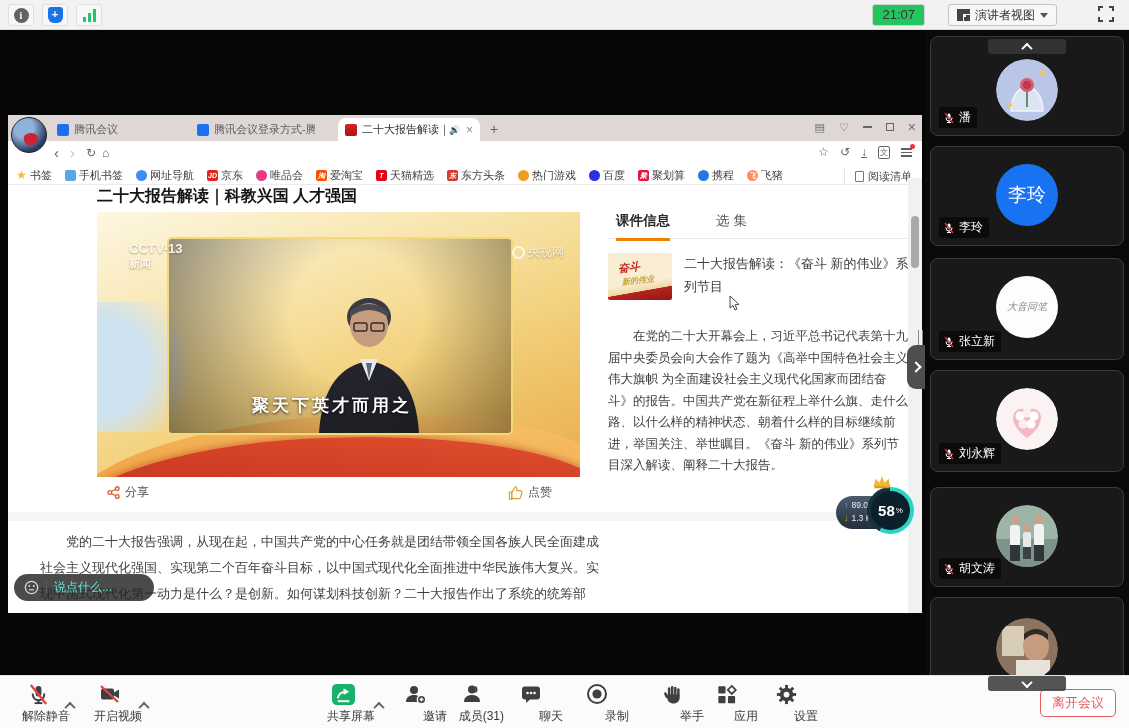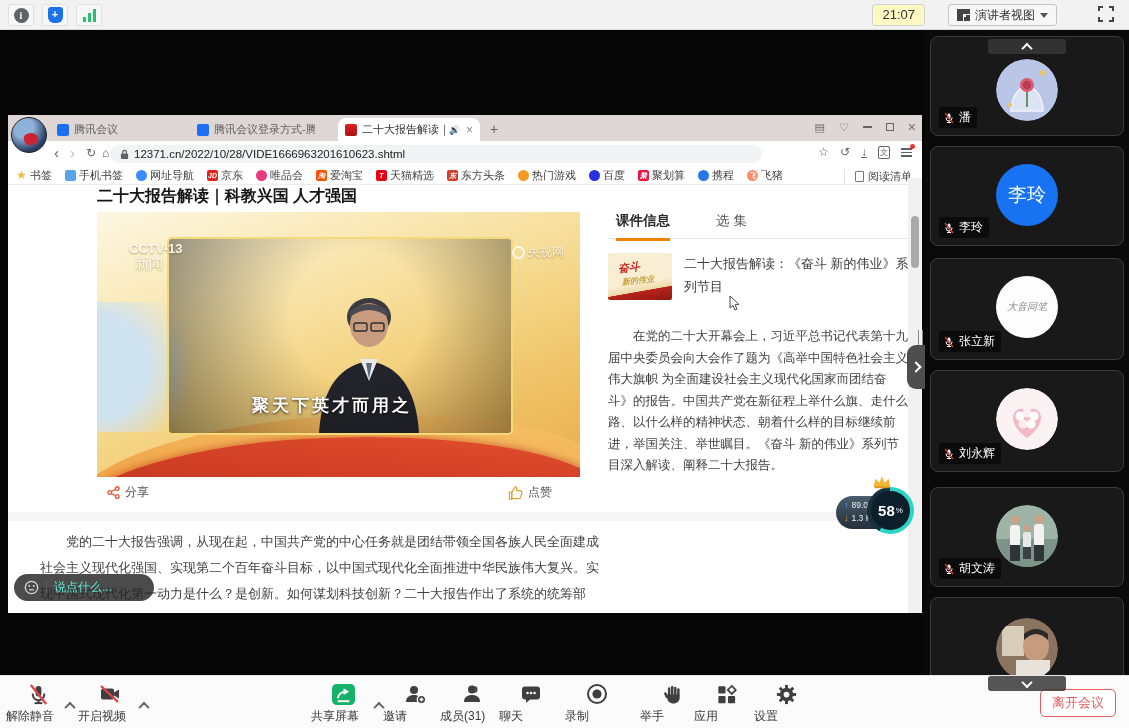--- a/index.html
+++ b/index.html
@@ -12,21 +12,21 @@
     background:#f2f2f3; border-bottom:1px solid #d9d9d9; }
   .tb-ic { position:absolute; top:4px; width:26px; height:22px; border:1px solid #e0e0e0;
     border-radius:3px; display:flex; align-items:center; justify-content:center; background:#f7f7f7; }
   .info-dot { width:15px; height:15px; border-radius:50%; background:#5f6368; color:#fff;
     font-size:10px; font-weight:bold; text-align:center; line-height:15px; font-family:"Liberation Serif",serif;}
   .shield { width:15px; height:16px; background:#1a73e8; border-radius:3px 3px 6px 6px;
     color:#fff; font-size:11px; text-align:center; line-height:15px; font-weight:bold;}
   .bars { display:flex; align-items:flex-end; gap:2px; height:13px; }
   .bars i { width:3px; background:#27c26b; display:block; }
   #time-box { position:absolute; right:204px; top:4px; height:22px; padding:0 9px;
-    background:#fef9c3; border:1px solid #d2d2d2; border-radius:3px; font-size:13px;
+    background:#22c55e; border:1px solid #d2d2d2; border-radius:3px; font-size:13px;
     color:#333; line-height:20px; }
   #view-box { position:absolute; right:72px; top:4px; height:22px; padding:0 8px;
     background:#f7f7f7; border:1px solid #c5c5c5; border-radius:3px; display:flex;
     align-items:center; gap:5px; font-size:12px; color:#333; cursor:pointer;}
   .layout-ic { position:relative; width:13px; height:12px; background:#444; display:inline-block;}
   .layout-ic::after { content:""; position:absolute; right:0; bottom:0; width:6px; height:6px;
     background:#f7f7f7; border-left:1.5px solid #f7f7f7; border-top:1.5px solid #f7f7f7; box-shadow:inset -4px -4px 0 #444;}
   .tri-down { width:0; height:0; border-left:4px solid transparent; border-right:4px solid transparent;
     border-top:5px solid #555; display:inline-block;}
   #fs-btn { position:absolute; right:12px; top:5px; width:20px; height:20px; cursor:pointer;}
@@ -100,21 +100,21 @@
     transform:rotate(-3deg); box-shadow:0 -2px 6px rgba(180,40,20,.4);}
   #inner-frame { position:absolute; left:70px; top:25px; width:346px; height:198px;
     border:2px solid #f3d977; border-radius:5px; overflow:hidden;
     background:repeating-linear-gradient(90deg,#4a2a1d 0 24px,#38criteria 0), repeating-linear-gradient(90deg,#4c2c1e 0 24px,#381e13 24px 30px); }
   #inner-frame .shade { position:absolute; inset:0; background:radial-gradient(circle at 55% 40%, rgba(0,0,0,0) 30%, rgba(0,0,0,.45) 100%); }
   #presenter { position:absolute; left:95px; bottom:0; width:210px; height:150px; }
   #caption { position:absolute; left:0; right:16px; bottom:16px; text-align:center; color:#fff;
     font-size:17px; font-weight:bold; letter-spacing:3px; text-shadow:0 1px 3px rgba(0,0,0,.8); }
   .wm-left { position:absolute; left:32px; top:30px; color:rgba(255,255,255,.92); font-size:13px;
     font-weight:bold; text-shadow:0 1px 2px rgba(120,80,0,.5); line-height:14px; z-index:3;}
-  .wm-left small { font-size:14px; font-weight:normal;margin-left:6px; }
+  .wm-left small { font-size:11px; font-weight:bold; }
   .wm-right { position:absolute; right:16px; top:32px; color:rgba(255,255,255,.8); font-size:12px;
     z-index:3; display:flex; align-items:center; gap:3px; text-shadow:0 1px 2px rgba(120,80,0,.5);}
   .wm-ring { width:13px; height:13px; border:2px solid rgba(255,255,255,.8); border-radius:50%; display:inline-block;}
 
   #share-row { position:absolute; left:89px; top:299px; width:483px; height:22px; }
   .sr-item { position:absolute; display:flex; align-items:center; gap:5px; font-size:12px; color:#555; cursor:pointer;}
   #share-item { left:10px; } #like-item { right:28px; }
 
   #gray-band { position:absolute; left:0; top:327px; width:900px; height:9px; background:#f6f6f6; }
 
@@ -179,21 +179,21 @@
   .name-tag { position:absolute; left:8px; bottom:7px; background:rgba(0,0,0,.55); border-radius:2px;
     padding:2px 6px 2px 4px; display:flex; align-items:center; gap:4px; color:#fff; font-size:12px; }
   .scroll-bar-btn { position:absolute; left:50%; transform:translateX(-50%); width:78px; height:15px;
     background:rgba(55,55,55,.85); border-radius:3px; display:flex; align-items:center; justify-content:center; cursor:pointer; z-index:3;}
   .grip { position:absolute; left:-7px; top:300px; width:5px; height:22px;
     border-left:1.5px solid #888; border-right:1.5px solid #888; }
 
   
   #toolbar { position:absolute; left:0; top:675px; width:1129px; height:53px; background:#fbfbfb;
     border-top:1px solid #e7e7e7; }
-  .tb-item { position:absolute; top:5px; width:64px; text-align:left; cursor:pointer; }
+  .tb-item { position:absolute; top:5px; width:64px; text-align:right; cursor:pointer; }
   .tb-item .ic { height:26px; display:flex; align-items:center; justify-content:center; }
   .tb-item .lb { font-size:12px; color:#3a3a3a; margin-top:1px; white-space:nowrap; }
   .tb-caret { position:absolute; top:20px; cursor:pointer; }
   #leave-btn { position:absolute; left:1040px; top:13px; width:76px; height:28px; background:#fff;
     border:1px solid #e85b5b; border-radius:5px; color:#e85b5b; font-size:13px; text-align:center;
     line-height:26px; cursor:pointer; }
 </style>
 </head>
 <body>
 
@@ -254,27 +254,20 @@
           <span class="wc-max"></span>
           <span style="font-size:14px">×</span>
         </div>
       </div>
 
       <div id="navbar">
         <span class="nav-g" style="left:46px">‹</span>
         <span class="nav-g" style="left:62px;color:#b9b9b9">›</span>
         <span class="nav-g" style="left:78px;font-size:12px;top:5px">↻</span>
         <span class="nav-g" style="left:94px;font-size:12px;top:5px">⌂</span>
-        <div id="url-pill">
-          <svg width="9" height="11" viewBox="0 0 10 12">
-            <rect x="1" y="5" width="8" height="6" rx="1" fill="#5f6368"></rect>
-            <path d="M3 5 V3.5 a2 2 0 0 1 4 0 V5" fill="none" stroke="#5f6368" stroke-width="1.4"></path>
-          </svg>
-          <span id="url-text">12371.cn/2022/10/28/VIDE1666963201610623.shtml</span>
-        </div>
         <div id="nav-right">
           <span>☆</span>
           <span>↺</span>
           <span class="dl">↓</span>
           <span class="trans">文</span>
           <span class="menu-dot">
               <i></i>
               <i></i>
               <i></i>
             </span>

